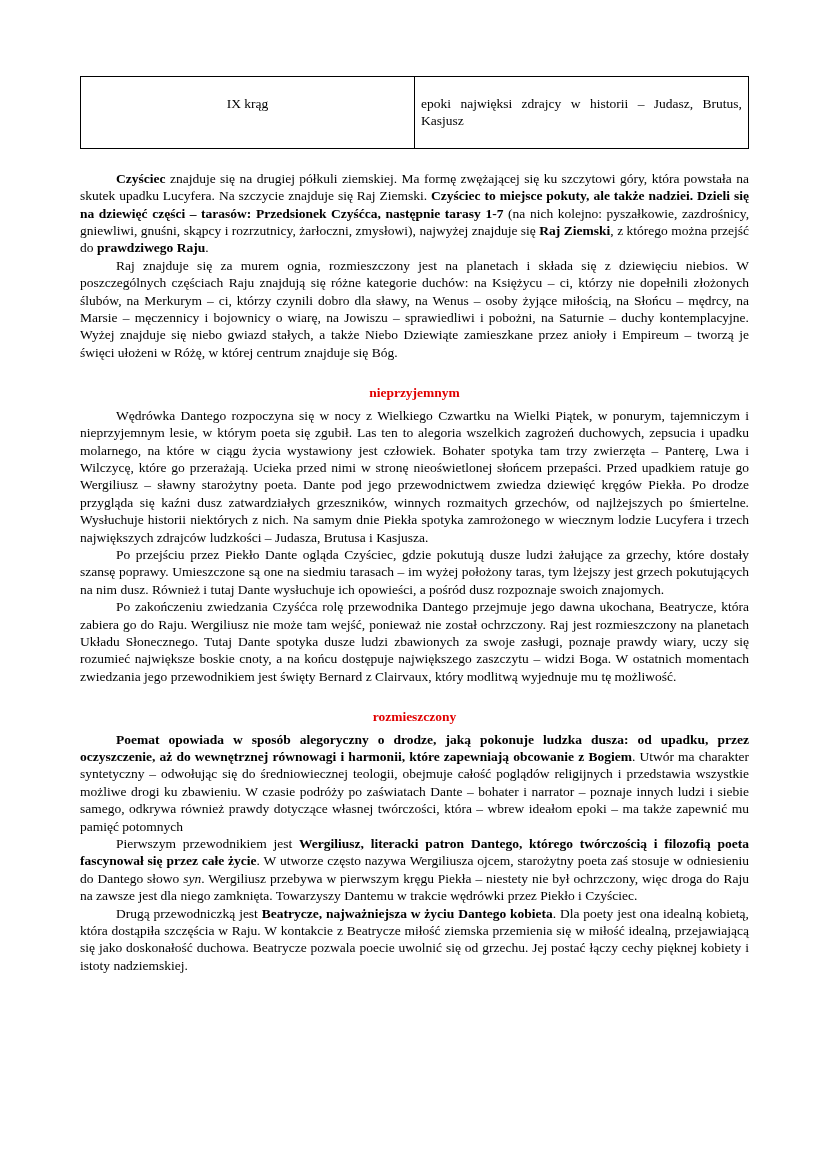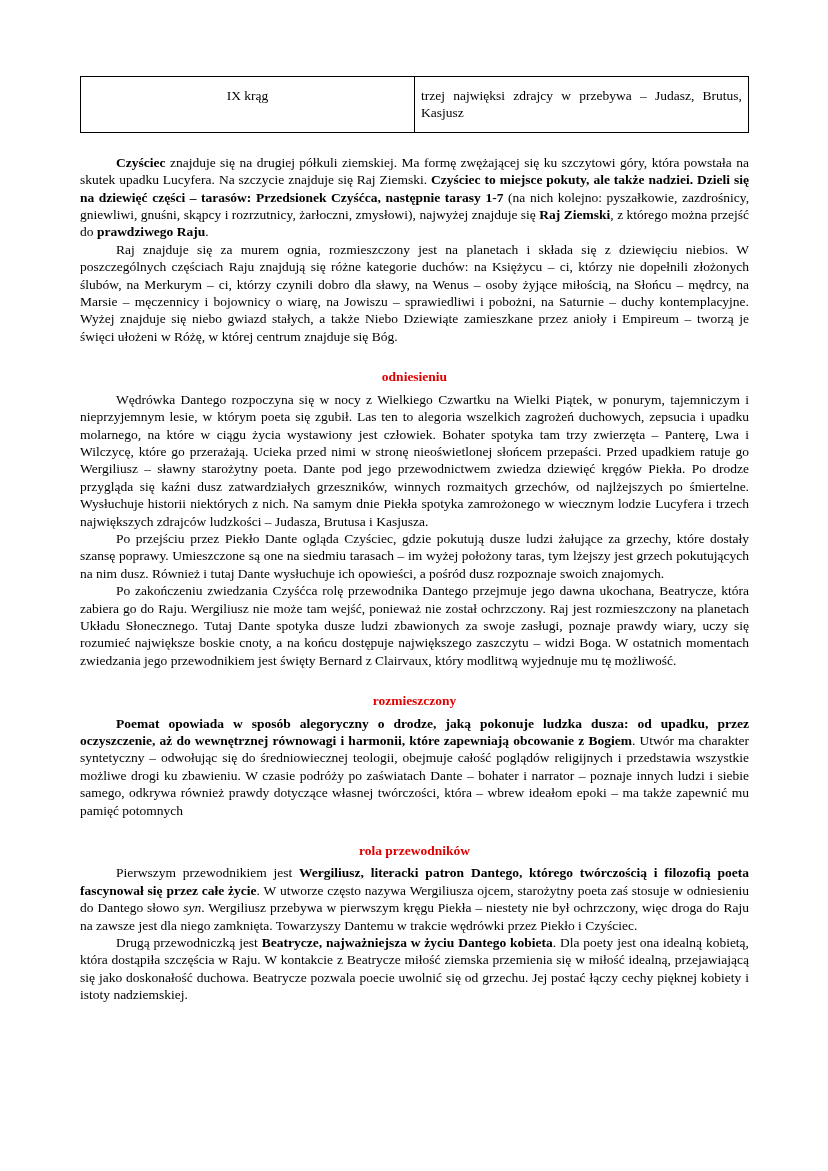--- a/index.html
+++ b/index.html
@@ -23,21 +23,21 @@
     padding: 76px 79px 30px 80px;
     background: #ffffff;
   }
   table.summary-table {
     border-collapse: collapse;
     width: 100%;
     margin-bottom: 21px;
   }
   table.summary-table td {
     border: 1px solid #000000;
-    padding: 10px 6px;
+    padding: 18px 6px;
     vertical-align: top;
   }
   td.cell-left {
     width: 50%;
     text-align: center;
   }
   td.cell-right {
     text-align: justify;
   }
   p.para {
@@ -58,32 +58,31 @@
 </style>
 </head>
 <body>
 
 <div class="page">
 
   <table class="summary-table">
     <tbody>
       <tr>
         <td class="cell-left">IX krąg</td>
-        <td class="cell-right">trzej najwięksi zdrajcy w przebywa – Judasz, Brutus, Kasjusz</td>
+        <td class="cell-right">epoki najwięksi zdrajcy w historii – Judasz, Brutus, Kasjusz</td>
       </tr>
     </tbody>
   </table>
 
   <div>
       <p class="para"><span class="b">Czyściec</span><span> znajduje się na drugiej półkuli ziemskiej. Ma formę zwężającej się ku szczytowi góry, która powstała na skutek upadku Lucyfera. Na szczycie znajduje się Raj Ziemski. </span><span class="b">Czyściec to miejsce pokuty, ale także nadziei. Dzieli się na dziewięć części – tarasów: Przedsionek Czyśćca, następnie tarasy 1-7</span><span> (na nich kolejno: pyszałkowie, zazdrośnicy, gniewliwi, gnuśni, skąpcy i rozrzutnicy, żarłoczni, zmysłowi), najwyżej znajduje się </span><span class="b">Raj Ziemski</span><span>, z którego można przejść do </span><span class="b">prawdziwego Raju</span><span>.</span></p>
       <p class="para"><span>Raj znajduje się za murem ognia, rozmieszczony jest na planetach i składa się z dziewięciu niebios. W poszczególnych częściach Raju znajdują się różne kategorie duchów: na Księżycu – ci, którzy nie dopełnili złożonych ślubów, na Merkurym – ci, którzy czynili dobro dla sławy, na Wenus – osoby żyjące miłością, na Słońcu – mędrcy, na Marsie – męczennicy i bojownicy o wiarę, na Jowiszu – sprawiedliwi i pobożni, na Saturnie – duchy kontemplacyjne. Wyżej znajduje się niebo gwiazd stałych, a także Niebo Dziewiąte zamieszkane przez anioły i Empireum – tworzą je święci ułożeni w Różę, w której centrum znajduje się Bóg.</span></p>
-      <div class="section-heading">odniesieniu</div>
+      <div class="section-heading">nieprzyjemnym</div>
       <p class="para"><span>Wędrówka Dantego rozpoczyna się w nocy z Wielkiego Czwartku na Wielki Piątek, w ponurym, tajemniczym i nieprzyjemnym lesie, w którym poeta się zgubił. Las ten to alegoria wszelkich zagrożeń duchowych, zepsucia i upadku molarnego, na które w ciągu życia wystawiony jest człowiek. Bohater spotyka tam trzy zwierzęta – Panterę, Lwa i Wilczycę, które go przerażają. Ucieka przed nimi w stronę nieoświetlonej słońcem przepaści. Przed upadkiem ratuje go Wergiliusz – sławny starożytny poeta. Dante pod jego przewodnictwem zwiedza dziewięć kręgów Piekła. Po drodze przygląda się kaźni dusz zatwardziałych grzeszników, winnych rozmaitych grzechów, od najlżejszych po śmiertelne. Wysłuchuje historii niektórych z nich. Na samym dnie Piekła spotyka zamrożonego w wiecznym lodzie Lucyfera i trzech największych zdrajców ludzkości – Judasza, Brutusa i Kasjusza.</span></p>
       <p class="para"><span>Po przejściu przez Piekło Dante ogląda Czyściec, gdzie pokutują dusze ludzi żałujące za grzechy, które dostały szansę poprawy. Umieszczone są one na siedmiu tarasach – im wyżej położony taras, tym lżejszy jest grzech pokutujących na nim dusz. Również i tutaj Dante wysłuchuje ich opowieści, a pośród dusz rozpoznaje swoich znajomych.</span></p>
       <p class="para"><span>Po zakończeniu zwiedzania Czyśćca rolę przewodnika Dantego przejmuje jego dawna ukochana, Beatrycze, która zabiera go do Raju. Wergiliusz nie może tam wejść, ponieważ nie został ochrzczony. Raj jest rozmieszczony na planetach Układu Słonecznego. Tutaj Dante spotyka dusze ludzi zbawionych za swoje zasługi, poznaje prawdy wiary, uczy się rozumieć największe boskie cnoty, a na końcu dostępuje największego zaszczytu – widzi Boga. W ostatnich momentach zwiedzania jego przewodnikiem jest święty Bernard z Clairvaux, który modlitwą wyjednuje mu tę możliwość.</span></p>
       <div class="section-heading">rozmieszczony</div>
       <p class="para"><span class="b">Poemat opowiada w sposób alegoryczny o drodze, jaką pokonuje ludzka dusza: od upadku, przez oczyszczenie, aż do wewnętrznej równowagi i harmonii, które zapewniają obcowanie z Bogiem</span><span>. Utwór ma charakter syntetyczny – odwołując się do średniowiecznej teologii, obejmuje całość poglądów religijnych i przedstawia wszystkie możliwe drogi ku zbawieniu. W czasie podróży po zaświatach Dante – bohater i narrator – poznaje innych ludzi i siebie samego, odkrywa również prawdy dotyczące własnej twórczości, która – wbrew ideałom epoki – ma także zapewnić mu pamięć potomnych</span></p>
-      <div class="section-heading">rola przewodników</div>
       <p class="para"><span>Pierwszym przewodnikiem jest </span><span class="b">Wergiliusz, literacki patron Dantego, którego twórczością i filozofią poeta fascynował się przez całe życie</span><span>. W utworze często nazywa Wergiliusza ojcem, starożytny poeta zaś stosuje w odniesieniu do Dantego słowo </span><span class="i">syn</span><span>. Wergiliusz przebywa w pierwszym kręgu Piekła – niestety nie był ochrzczony, więc droga do Raju na zawsze jest dla niego zamknięta. Towarzyszy Dantemu w trakcie wędrówki przez Piekło i Czyściec.</span></p>
       <p class="para"><span>Drugą przewodniczką jest </span><span class="b">Beatrycze, najważniejsza w życiu Dantego kobieta</span><span>. Dla poety jest ona idealną kobietą, która dostąpiła szczęścia w Raju. W kontakcie z Beatrycze miłość ziemska przemienia się w miłość idealną, przejawiającą się jako doskonałość duchowa. Beatrycze pozwala poecie uwolnić się od grzechu. Jej postać łączy cechy pięknej kobiety i istoty nadziemskiej.</span></p>
     </div>
 
 </div>
 
 </body></html>

